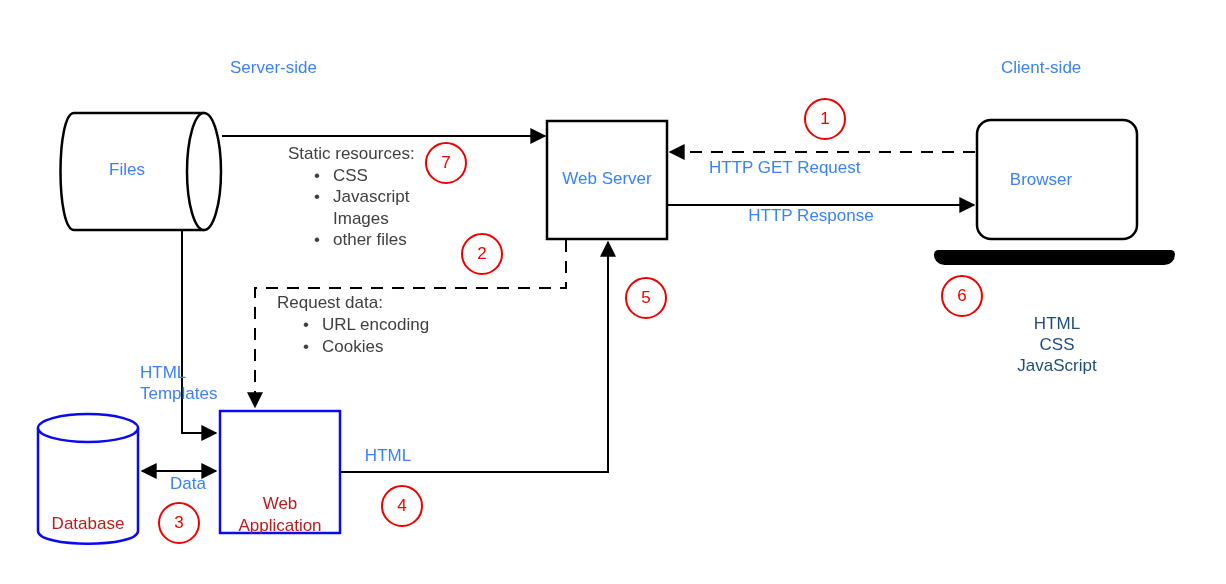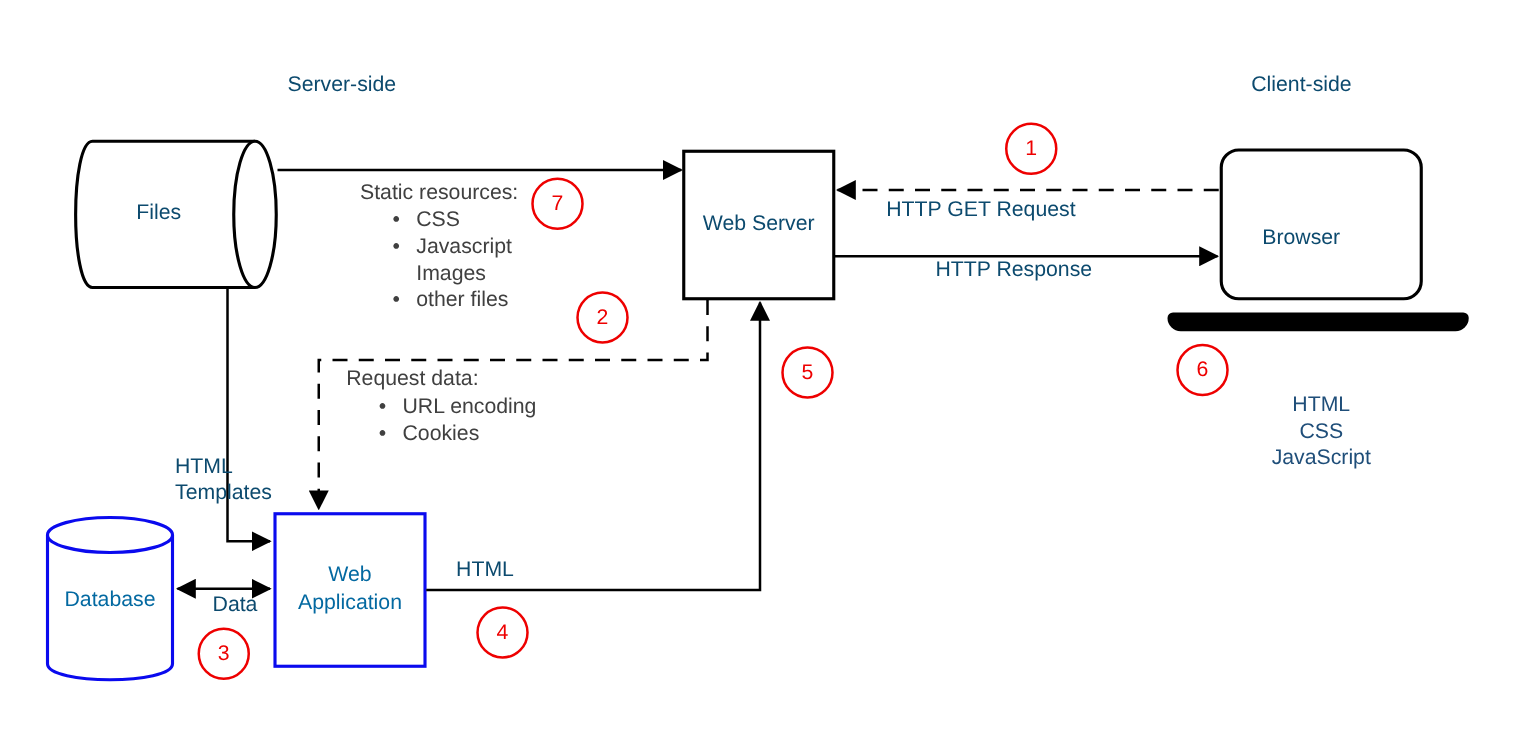--- a/index.html
+++ b/index.html
@@ -9,26 +9,26 @@
     position: relative;
     width: 1226px;
     height: 584px;
     background: #ffffff;
     overflow: hidden;
   }
   #shapes { position: absolute; left: 0; top: 0; width: 1226px; height: 584px; }
   .lbl {
     position: absolute;
     font-size: 17px;
-    color: #0c4a6e;
+    color: #3b82f6;
     white-space: nowrap;
   }
   .lbl.center { text-align: center; }
   .lbl.wrap { white-space: normal; }
-  .blue { color: #0369a1; }
+  .blue { color: #b91c1c; margin-top: 44px; }
   .listblock {
     position: absolute;
     font-size: 17px;
     color: #404040;
     line-height: 21.5px;
     white-space: nowrap;
   }
   .listblock .item { padding-left: 26px; }
   .listblock .bullet { display: inline-block; width: 19px; }
   .callout {
@@ -104,21 +104,21 @@
     <line x1="142" y1="471" x2="216" y2="471" stroke="#000000" stroke-width="2" marker-start="url(#arrow)" marker-end="url(#arrow)"></line>
   </svg>
 
   <div class="laptop-base"></div>
 
   <div class="lbl" style="left:230px; top:58px;">Server-side</div>
   <div class="lbl" style="left:1001px; top:58px;">Client-side</div>
 
   <div class="lbl center" style="left:62px; top:160px; width:130px;">Files</div>
   <div class="lbl center" style="left:547px; top:169px; width:120px;">Web Server</div>
-  <div class="lbl center" style="left:977px; top:180px; width:128px;">Browser</div>
+  <div class="lbl center" style="left:977px; top:170px; width:128px;">Browser</div>
   <div class="lbl center blue" style="left:38px; top:470px; width:100px;">Database</div>
   <div class="lbl center wrap blue" style="left:228px; top:449px; width:104px; line-height:22px;">Web Application</div>
 
   <div class="listblock" style="left:288px; top:143px;">
     <div>Static resources:</div>
     <div class="item"><span class="bullet">•</span><span>CSS</span></div>
     <div class="item"><span class="bullet">•</span><span>Javascript</span></div>
     <div class="item"><span class="bullet"></span><span>Images</span></div>
     <div class="item"><span class="bullet">•</span><span>other files</span></div>
   </div>

